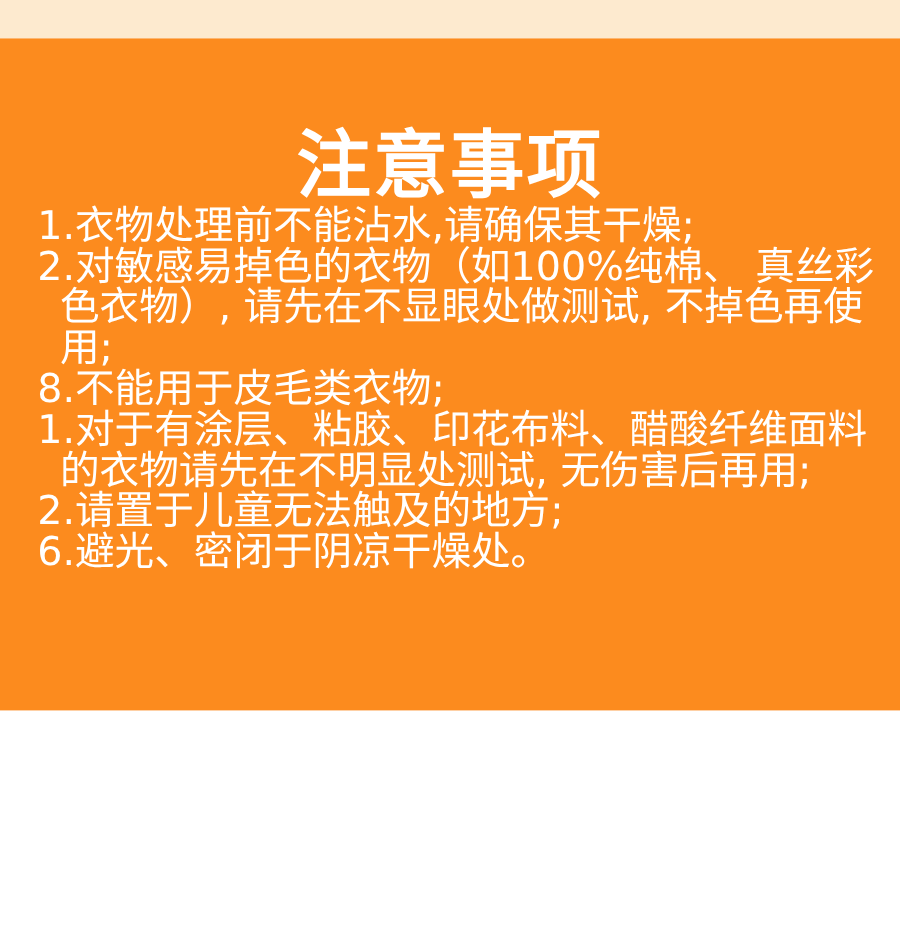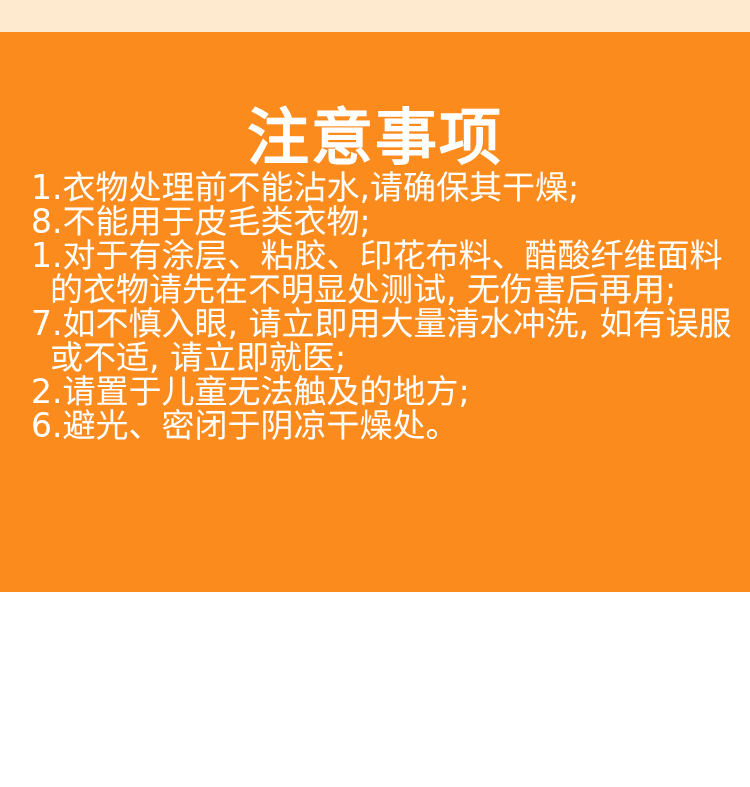--- a/index.html
+++ b/index.html
@@ -88,23 +88,23 @@
 <div class="page">
 
   <div class="top-band"></div>
 
   <section class="notice-panel">
 
     <h1 class="notice-title">注意事项</h1>
 
     <ul class="notice-list">
       <li class="notice-item">1.衣物处理前不能沾水,请确保其干燥;</li>
+      <li class="notice-item">2.对敏感易掉色的衣物（如100%纯棉、 真丝彩色衣物）, 请先在不显眼处做测试, 不掉色再使用;</li>
       <li class="notice-item">8.不能用于皮毛类衣物;</li>
       <li class="notice-item">1.对于有涂层、粘胶、印花布料、醋酸纤维面料的衣物请先在不明显处测试, 无伤害后再用;</li>
-      <li class="notice-item">7.如不慎入眼, 请立即用大量清水冲洗, 如有误服或不适, 请立即就医;</li>
       <li class="notice-item">2.请置于儿童无法触及的地方;</li>
       <li class="notice-item">6.避光、密闭于阴凉干燥处。</li>
     </ul>
 
   </section>
 
   <div class="bottom-area"></div>
 
 </div>
 

